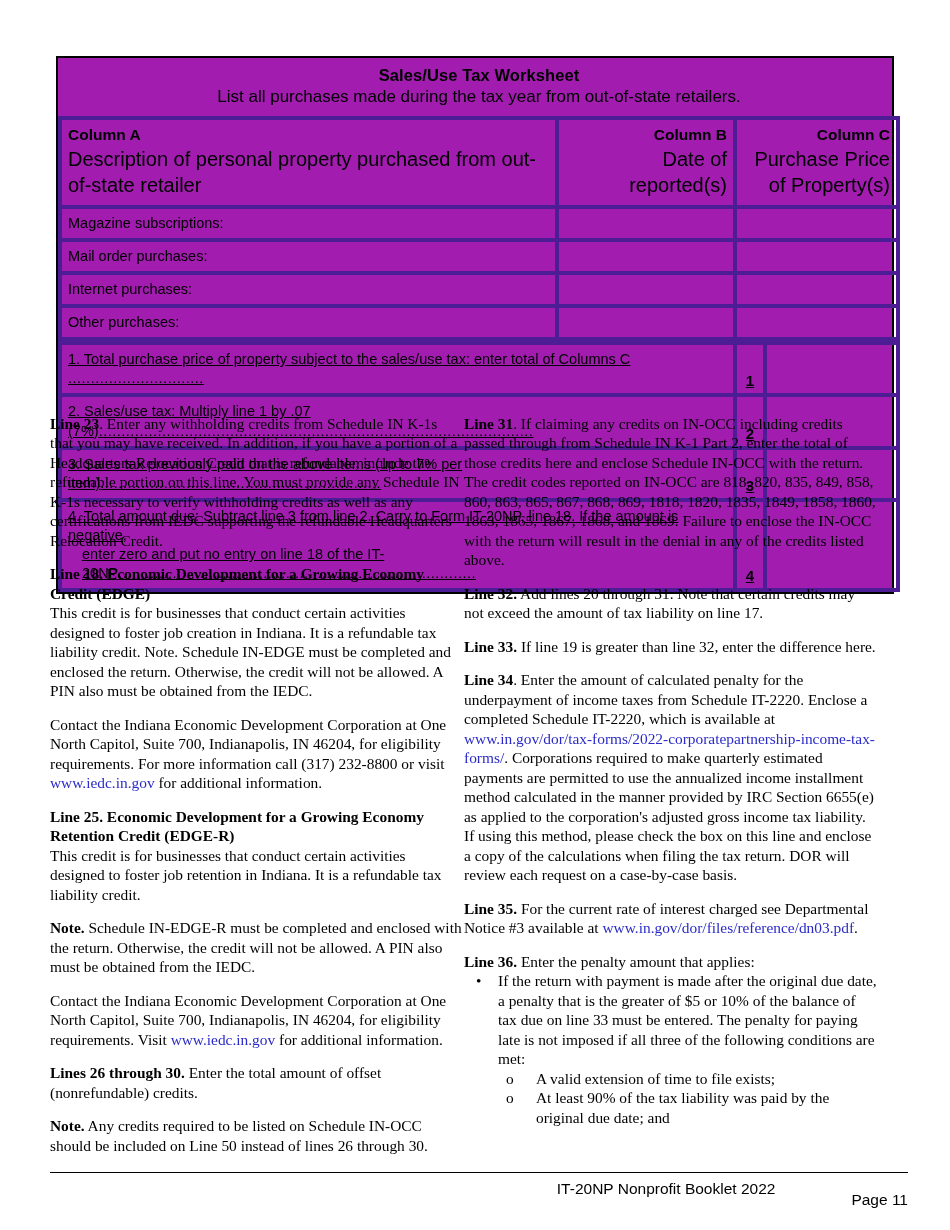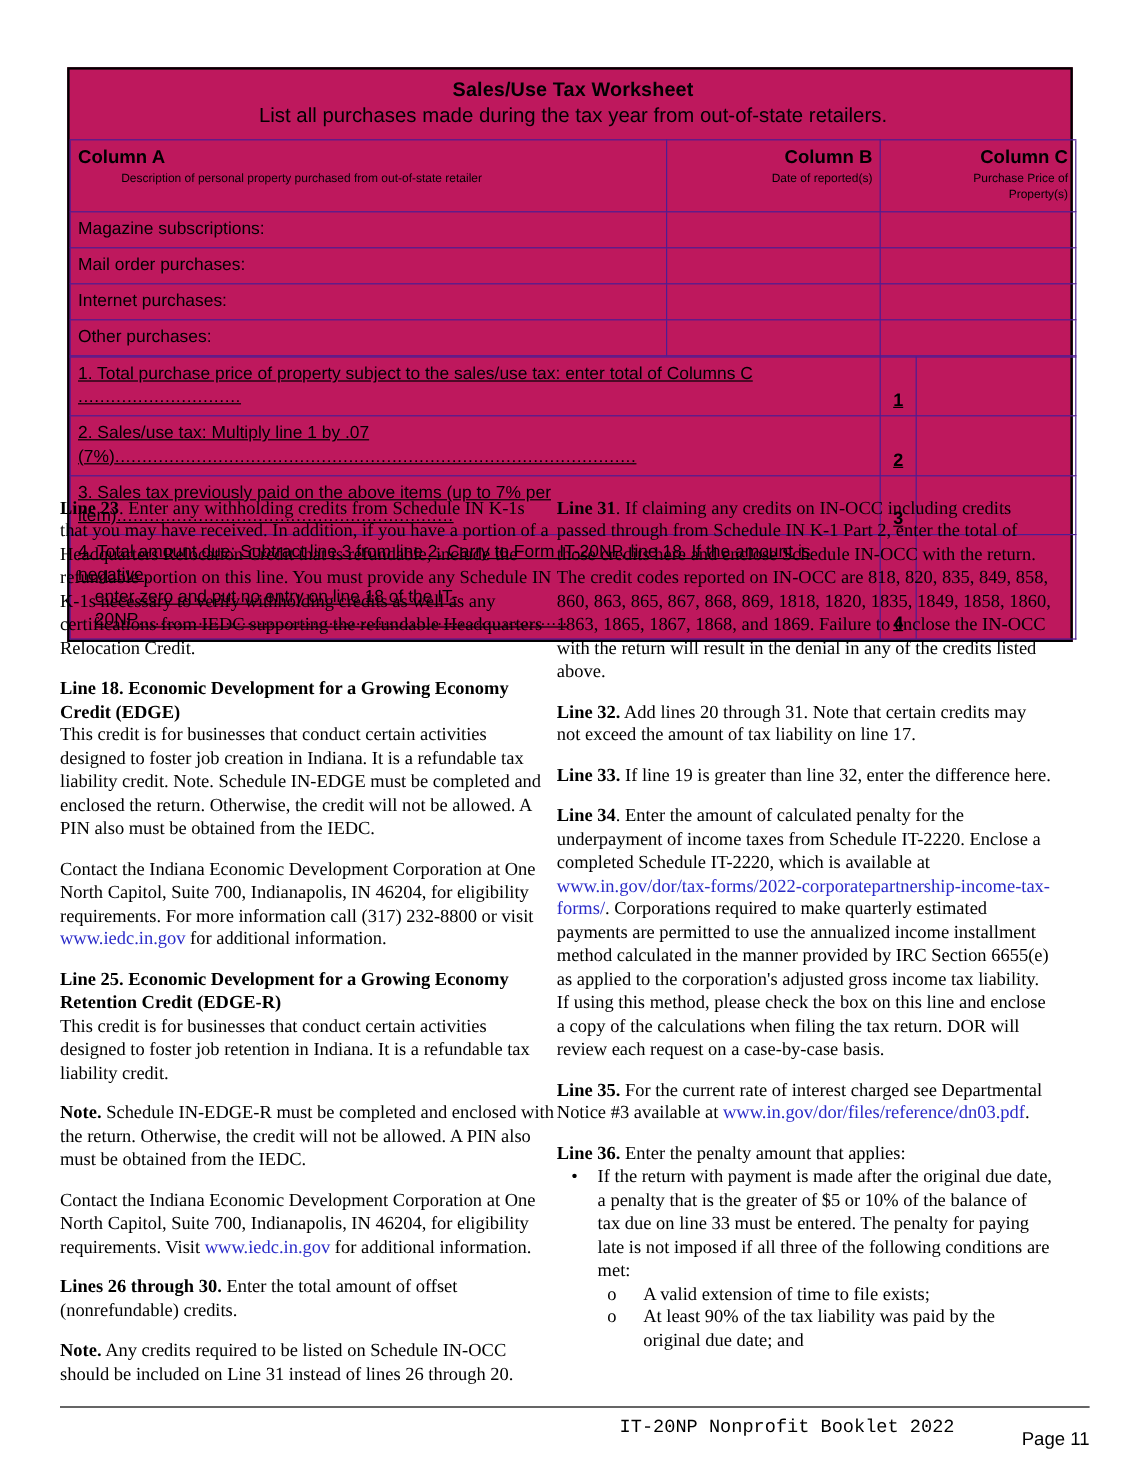--- a/index.html
+++ b/index.html
@@ -19,29 +19,29 @@
 
   
   .worksheet {
     position: absolute;
     left: 56px;
     top: 56px;
     width: 838px;
     border: 2px solid #000;
     border-collapse: collapse;
     font-family: "Liberation Sans", sans-serif;
-    background: #be185d;
+    background: #a21caf;
   }
   .worksheet table {
     border-collapse: collapse;
     width: 100%;
     table-layout: fixed;
   }
   .worksheet td {
-    border: 1px solid #4c1d95;
+    border: 4px solid #4c1d95;
     padding: 0;
     vertical-align: top;
   }
   .ws-title-cell {
     text-align: center;
     padding: 6px 4px 7px 4px !important;
     border-top: none !important;
     border-left: none !important;
     border-right: none !important;
   }
@@ -60,24 +60,23 @@
     padding: 5px 6px 7px 6px !important;
   }
   .col-head-a { text-align: left; }
   .col-head-center { text-align: right; }
   .col-head-name {
     font-size: 15.5px;
     font-weight: bold;
     line-height: 1.35;
   }
   .col-head-desc {
-    font-size: 10px;
+    font-size: 20px;
     font-weight: normal;
     line-height: 1.3;
-    margin-left: 36px;
   }
   .item-row-label {
     font-size: 14.5px;
     padding: 6px 6px 7px 6px !important;
     height: 27px;
   }
   .blank-cell { }
 
   .numline-label {
     font-size: 14.5px;
@@ -172,22 +171,21 @@
     top: 1177px;
     width: 858px;
     height: 24px;
     font-family: "Liberation Sans", sans-serif;
     font-size: 15.5px;
     display: flex;
     align-items: center;
     justify-content: flex-end;
   }
   .footer-booklet {
-    margin-right: 56px;
-    font-family: Liberation Mono, monospace;
+    margin-right: 76px;
   }
   .footer-page {
     font-weight: normal;
     margin-top: 22px;
   }
 </style>
 </head>
 <body>
 
 <div class="worksheet">
@@ -290,21 +288,21 @@
 
     <p class="tight"><span class="hd">Line 25. Economic Development for a Growing Economy Retention Credit (EDGE-R)</span></p>
     <p><span>This credit is for businesses that conduct certain activities designed to foster job retention in Indiana. It is a refundable tax liability credit.</span></p>
 
     <p><span class="hd">Note.</span><span> Schedule IN-EDGE-R must be completed and enclosed with the return. Otherwise, the credit will not be allowed. A PIN also must be obtained from the IEDC.</span></p>
 
     <p><span>Contact the Indiana Economic Development Corporation at One North Capitol, Suite 700, Indianapolis, IN 46204, for eligibility requirements. Visit </span><a class="doclink" href="#">www.iedc.in.gov</a><span> for additional information.</span></p>
 
     <p><span class="hd">Lines 26 through 30.</span><span> Enter the total amount of offset (nonrefundable) credits.</span></p>
 
-    <p><span class="hd">Note.</span><span> Any credits required to be listed on Schedule IN-OCC should be included on Line 31 instead of lines 26 through 20.</span></p>
+    <p><span class="hd">Note.</span><span> Any credits required to be listed on Schedule IN-OCC should be included on Line 50 instead of lines 26 through 30.</span></p>
 
   </div>
 
   <div class="col">
 
     <p><span class="hd">Line 31</span><span>. If claiming any credits on IN-OCC including credits passed through from Schedule IN K-1 Part 2, enter the total of those credits here and enclose Schedule IN-OCC with the return. The credit codes reported on IN-OCC are 818, 820, 835, 849, 858, 860, 863, 865, 867, 868, 869, 1818, 1820, 1835, 1849, 1858, 1860, 1863, 1865, 1867, 1868, and 1869. Failure to enclose the IN-OCC with the return will result in the denial in any of the credits listed above.</span></p>
 
     <p><span class="hd">Line 32.</span><span> Add lines 20 through 31. Note that certain credits may not exceed the amount of tax liability on line 17.</span></p>
 
     <p><span class="hd">Line 33.</span><span> If line 19 is greater than line 32, enter the difference here.</span></p>

